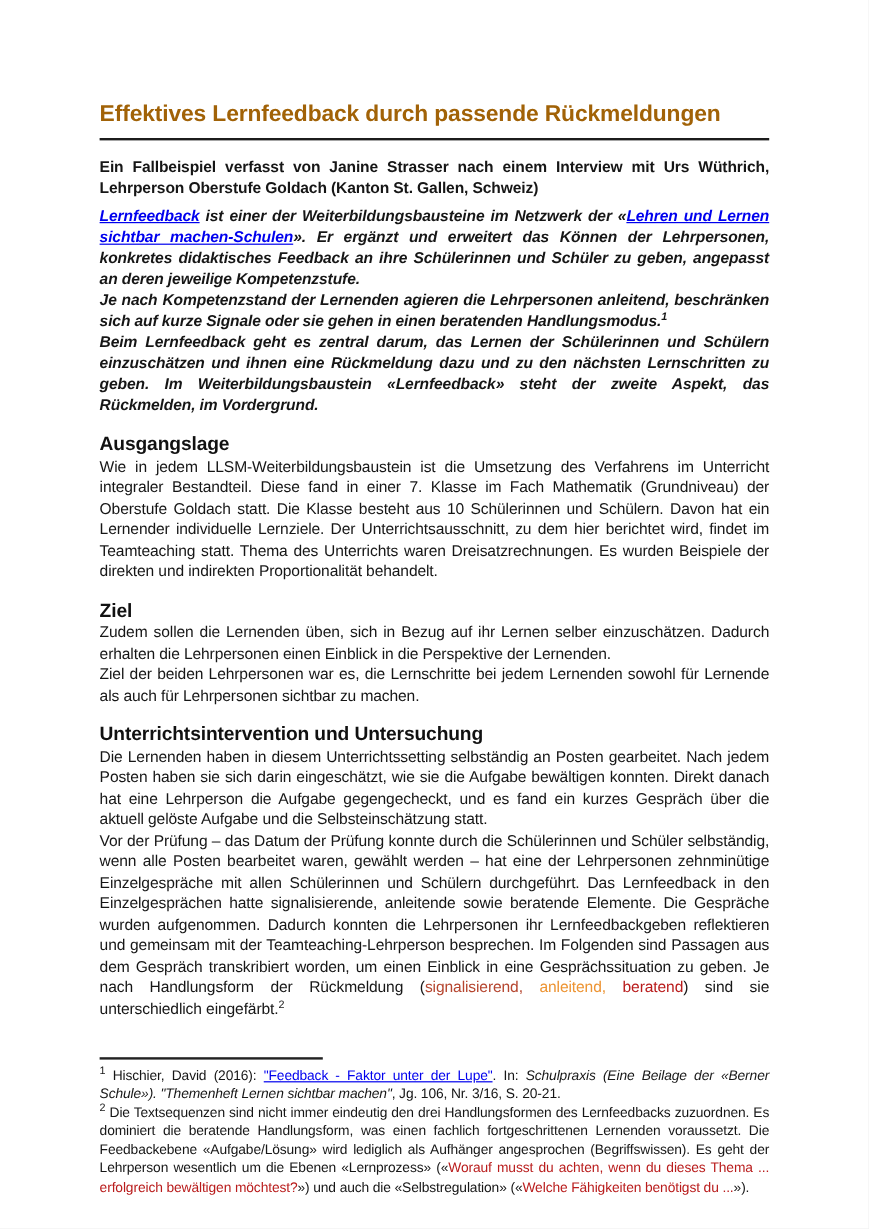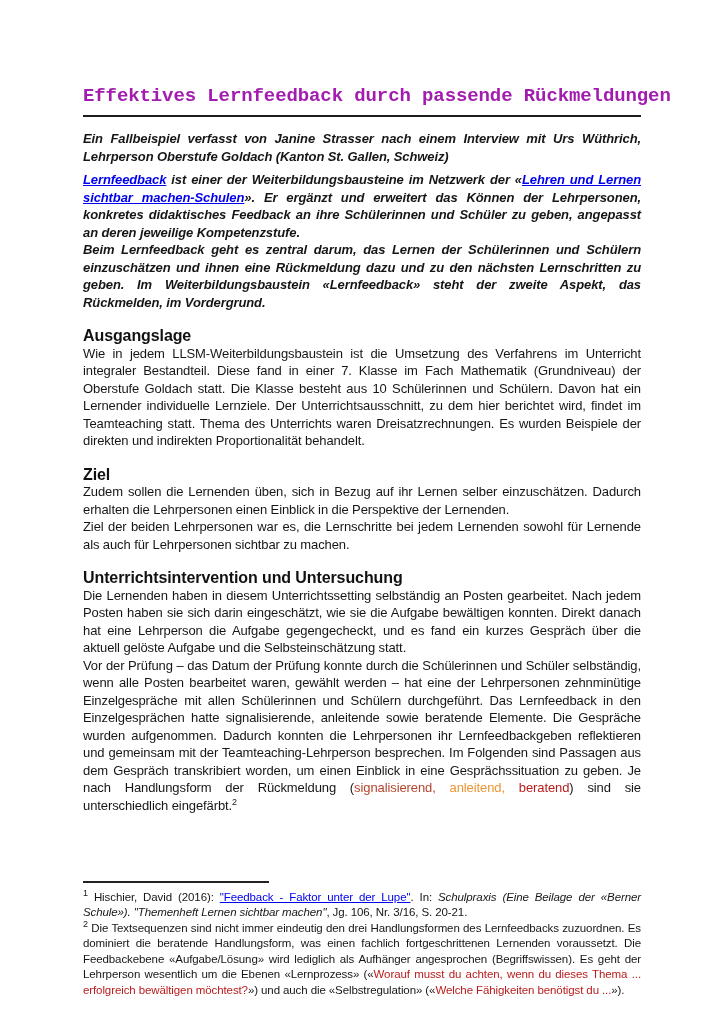--- a/index.html
+++ b/index.html
@@ -13,29 +13,28 @@
     display:flex;flex-direction:column;
     font-family:"Liberation Sans",sans-serif;
     font-size:13px;line-height:17.5px;
     color:#161616;
     letter-spacing:-0.1px;
     overflow:hidden;
   }
   h1.title{
     margin:0 0 13px 0;
     font-size:19px;line-height:24px;font-weight:700;
-    color:#a21caf;
+    color:#a16207;
     border-bottom:2px solid #1c1c1c;
     padding-bottom:7px;
     white-space:nowrap;
-    font-family:Liberation Mono, monospace;
   }
   .byline{
     margin:0 0 6px 0;
-    font-style:italic;font-weight:700;
+    font-weight:700;
     text-align:justify;
   }
   p{margin:0;text-align:justify;}
   .intro p{font-style:italic;font-weight:600;}
   h2.sec{
     font-size:16px;line-height:17.5px;font-weight:700;
     margin:16px 0 0 0;color:#111;
   }
   a.lnk{color:#0000EE;text-decoration:underline;cursor:pointer;}
   .intro a.lnk{}
@@ -64,20 +63,21 @@
 <body>
 
 <div class="page">
 
   <h1 class="title">Effektives Lernfeedback durch passende Rückmeldungen</h1>
 
   <p class="byline">Ein Fallbeispiel verfasst von Janine Strasser nach einem Interview mit Urs Wüthrich, Lehrperson Oberstufe Goldach (Kanton St. Gallen, Schweiz)</p>
 
   <div class="intro">
     <p><a class="lnk bold">Lernfeedback</a><span> ist einer der Weiterbildungsbausteine im Netzwerk der «</span><a class="lnk">Lehren und Lernen sichtbar machen-Schulen</a><span>». Er ergänzt und erweitert das Können der Lehrpersonen, konkretes didaktisches Feedback an ihre Schülerinnen und Schüler zu geben, angepasst an deren jeweilige Kompetenzstufe.</span></p>
+    <p><span>Je nach Kompetenzstand der Lernenden agieren die Lehrpersonen anleitend, beschränken sich auf kurze Signale oder sie gehen in einen beratenden Handlungsmodus.</span><sup class="fnref">1</sup></p>
     <p>Beim Lernfeedback geht es zentral darum, das Lernen der Schülerinnen und Schülern einzuschätzen und ihnen eine Rückmeldung dazu und zu den nächsten Lernschritten zu geben. Im Weiterbildungsbaustein «Lernfeedback» steht der zweite Aspekt, das Rückmelden, im Vordergrund.</p>
   </div>
 
   <section>
     <h2 class="sec">Ausgangslage</h2>
     <p>Wie in jedem LLSM-Weiterbildungsbaustein ist die Umsetzung des Verfahrens im Unterricht integraler Bestandteil. Diese fand in einer 7. Klasse im Fach Mathematik (Grundniveau) der Oberstufe Goldach statt. Die Klasse besteht aus 10 Schülerinnen und Schülern. Davon hat ein Lernender individuelle Lernziele. Der Unterrichtsausschnitt, zu dem hier berichtet wird, findet im Teamteaching statt. Thema des Unterrichts waren Dreisatzrechnungen. Es wurden Beispiele der direkten und indirekten Proportionalität behandelt.</p>
   </section>
 
   <section>
     <h2 class="sec">Ziel</h2>

